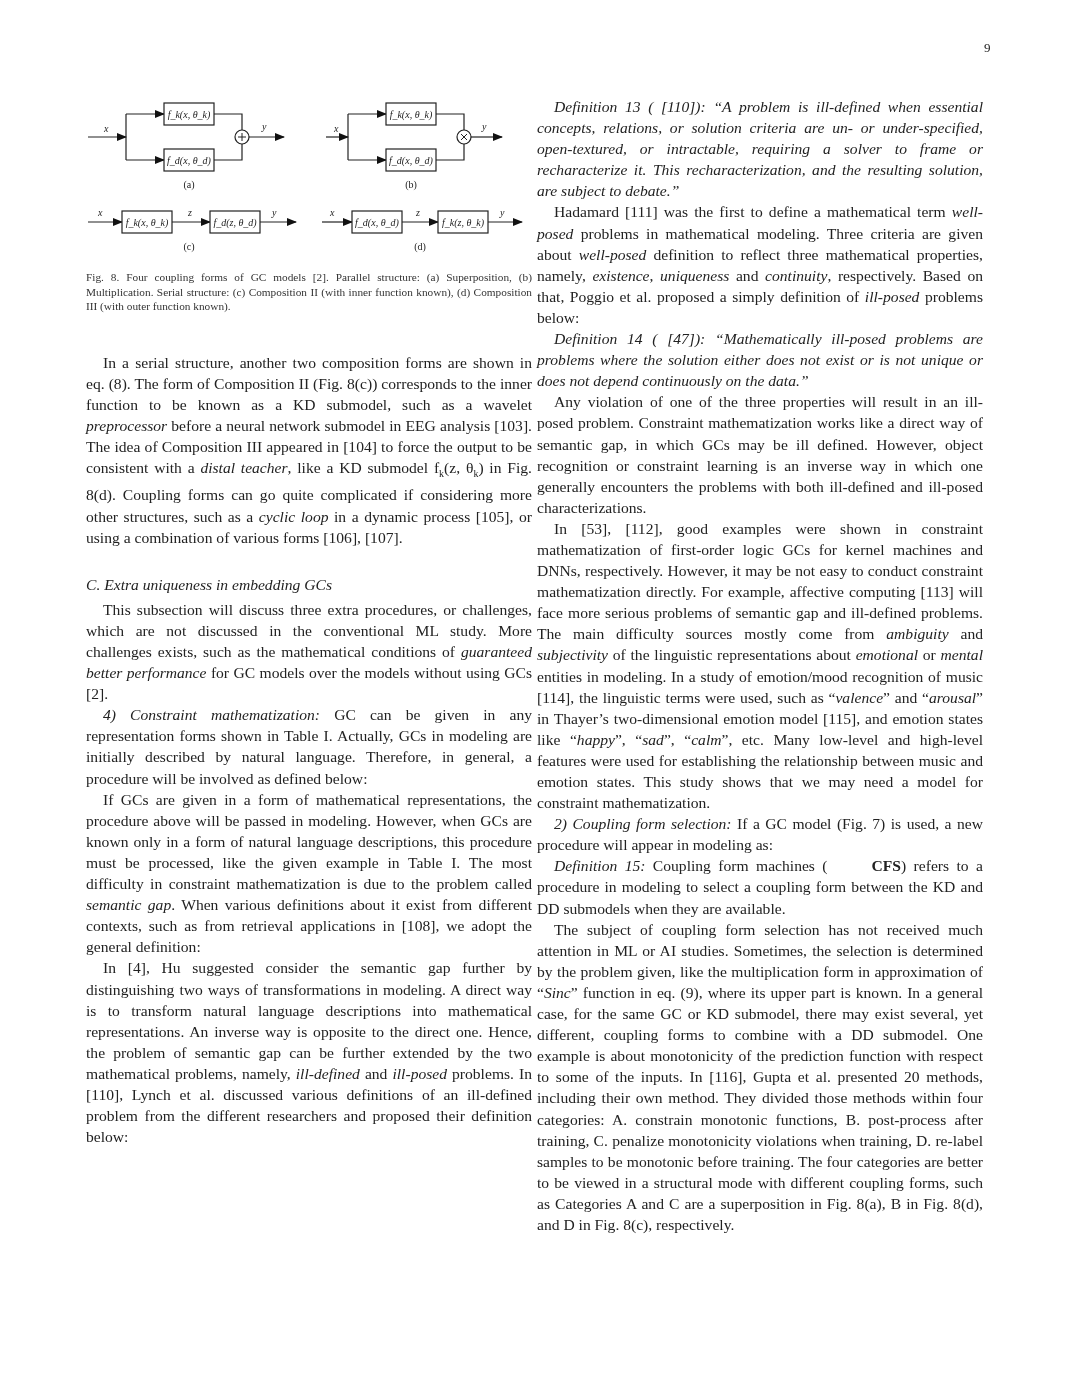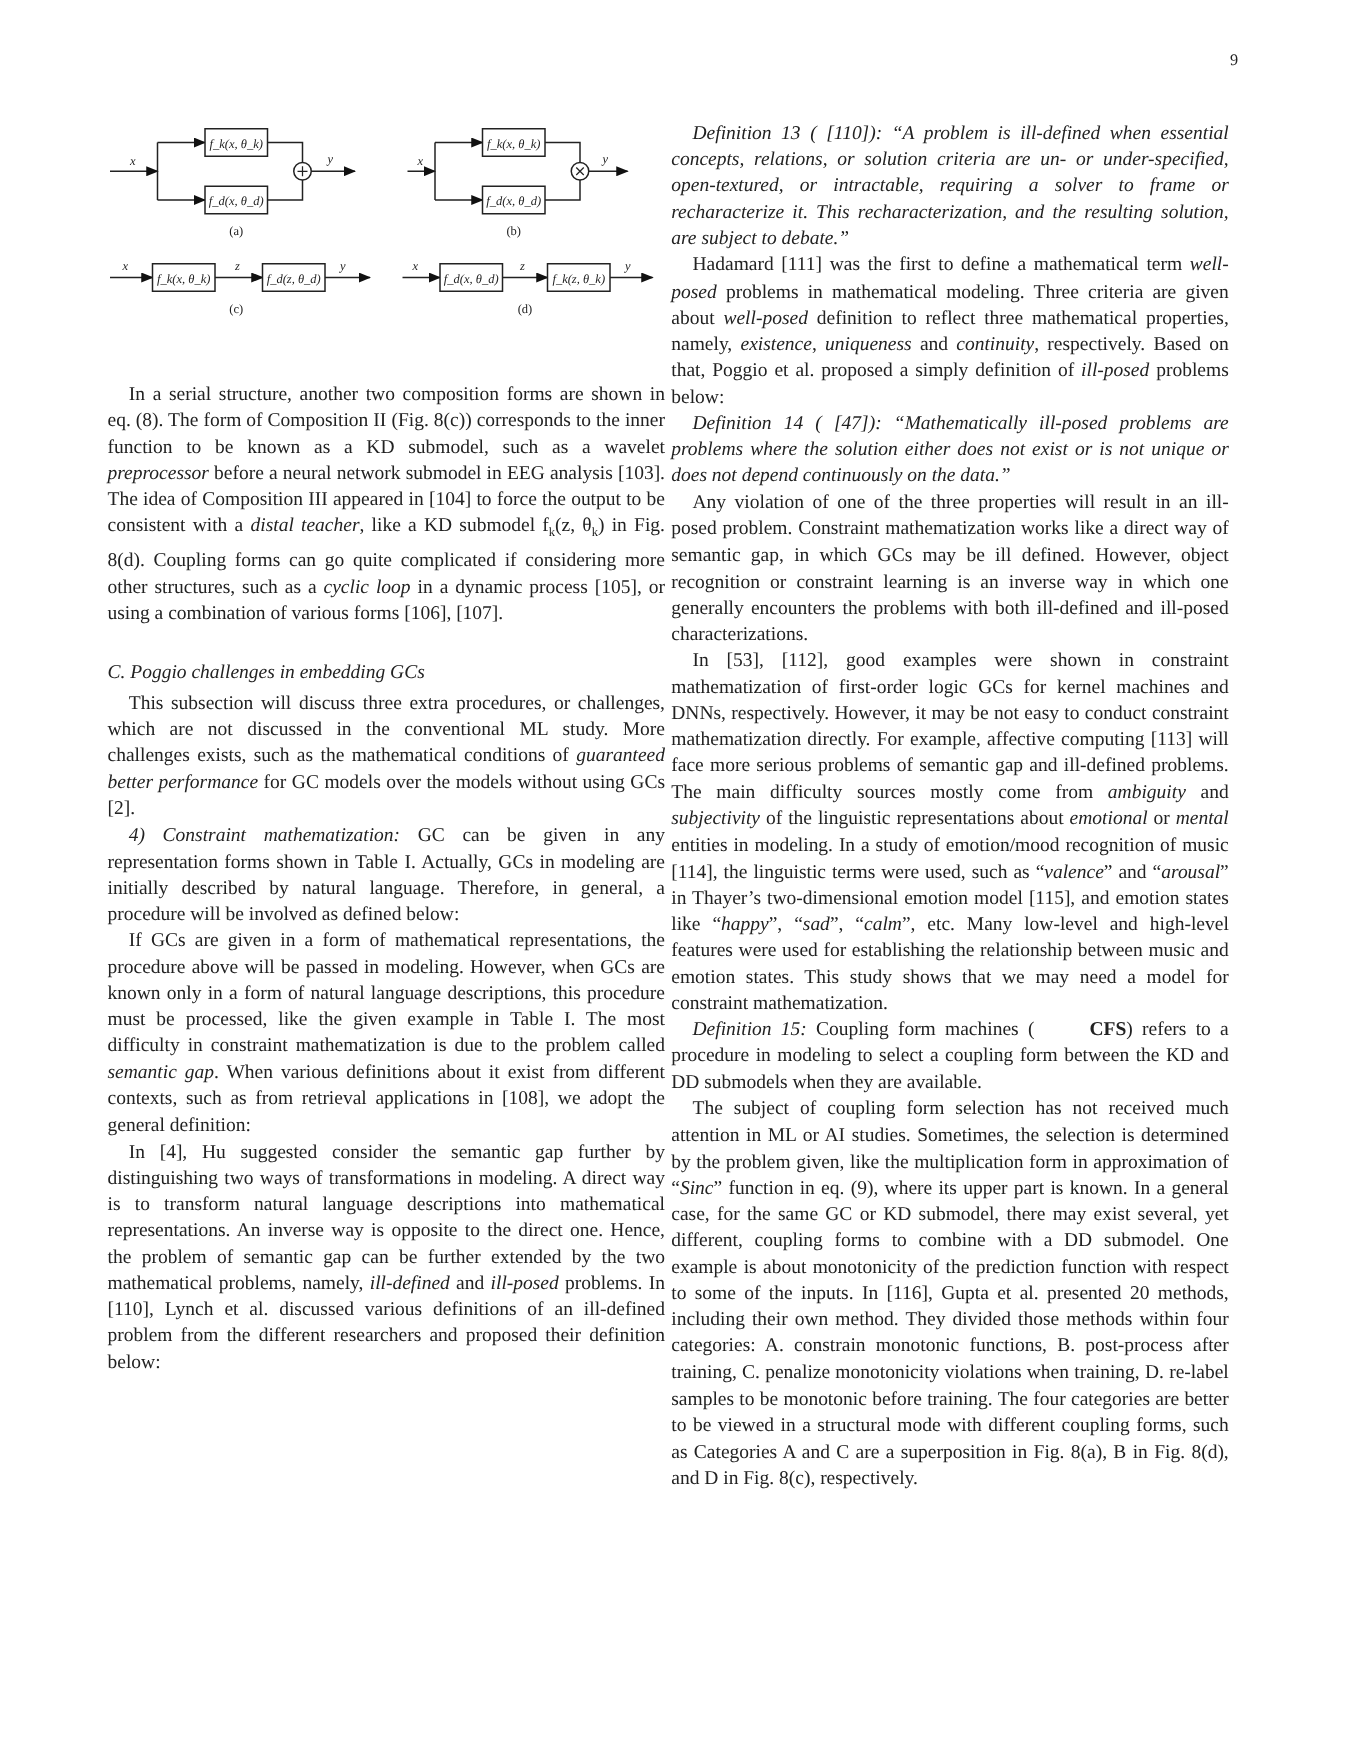--- a/index.html
+++ b/index.html
@@ -104,25 +104,26 @@
         <text x="414" y="124">y</text>
       </g>
       <g font-size="10" fill="#222" text-anchor="middle">
         <text x="103" y="96">(a)</text>
         <text x="325" y="96">(b)</text>
         <text x="103" y="158">(c)</text>
         <text x="334" y="158">(d)</text>
       </g>
     </svg>
   </div>
+  <p class="caption">Fig. 8.  Four coupling forms of GC models [2]. Parallel structure: (a) Superposition, (b) Multiplication. Serial structure: (c) Composition II (with inner function known), (d) Composition III (with outer function known).</p>
   <div class="gap-after-caption"></div>
 
   <p><span>In a serial structure, another two composition forms are shown in eq. (8). The form of Composition II (Fig. 8(c)) corresponds to the inner function to be known as a KD submodel, such as a wavelet </span><span class="i">preprocessor</span><span> before a neural network submodel in EEG analysis [103]. The idea of Composition III appeared in [104] to force the output to be consistent with a </span><span class="i">distal teacher</span><span>, like a KD submodel f</span><span class="sub">k</span><span>(z, θ</span><span class="sub">k</span><span>) in Fig. 8(d). Coupling forms can go quite complicated if considering more other structures, such as a </span><span class="i">cyclic loop</span><span> in a dynamic process [105], or using a combination of various forms [106], [107].</span></p>
 
-  <p class="section-heading">C.  Poggio challenges in embedding GCs</p>
+  <p class="section-heading">C.  Extra uniqueness in embedding GCs</p>
 
   <p><span>This subsection will discuss three extra procedures, or challenges, which are not discussed in the conventional ML study. More challenges exists, such as the mathematical conditions of </span><span class="i">guaranteed better performance</span><span> for GC models over the models without using GCs [2].</span></p>
 
   <p><span class="i">4) Constraint mathematization:</span><span> GC can be given in any representation forms shown in Table I. Actually, GCs in modeling are initially described by natural language. Therefore, in general, a procedure will be involved as defined below:</span></p>
 
 
   <p><span>If GCs are given in a form of mathematical representations, the procedure above will be passed in modeling. However, when GCs are known only in a form of natural language descriptions, this procedure must be processed, like the given example in Table I. The most difficulty in constraint mathematization is due to the problem called </span><span class="i">semantic gap</span><span>. When various definitions about it exist from different contexts, such as from retrieval applications in [108], we adopt the general definition:</span></p>
 
 
   <p><span>In [4], Hu suggested consider the semantic gap further by distinguishing two ways of transformations in modeling. A direct way is to transform natural language descriptions into mathematical representations. An inverse way is opposite to the direct one. Hence, the problem of semantic gap can be further extended by the two mathematical problems, namely, </span><span class="i">ill-defined</span><span> and </span><span class="i">ill-posed</span><span> problems. In [110], Lynch et al. discussed various definitions of an ill-defined problem from the different researchers and proposed their definition below:</span></p>
@@ -132,17 +133,18 @@
   <p class="i">Definition 13 ( [110]): “A problem is ill-defined when essential concepts, relations, or solution criteria are un- or under-specified, open-textured, or intractable, requiring a solver to frame or recharacterize it. This recharacterization, and the resulting solution, are subject to debate.”</p>
 
   <p><span>Hadamard [111] was the first to define a mathematical term </span><span class="i">well-posed</span><span> problems in mathematical modeling. Three criteria are given about </span><span class="i">well-posed</span><span> definition to reflect three mathematical properties, namely, </span><span class="i">existence</span><span>, </span><span class="i">uniqueness</span><span> and </span><span class="i">continuity</span><span>, respectively. Based on that, Poggio et al. proposed a simply definition of </span><span class="i">ill-posed</span><span> problems below:</span></p>
 
   <p class="i">Definition 14 ( [47]): “Mathematically ill-posed problems are problems where the solution either does not exist or is not unique or does not depend continuously on the data.”</p>
 
   <p>Any violation of one of the three properties will result in an ill-posed problem. Constraint mathematization works like a direct way of semantic gap, in which GCs may be ill defined. However, object recognition or constraint learning is an inverse way in which one generally encounters the problems with both ill-defined and ill-posed characterizations.</p>
 
   <p><span>In [53], [112], good examples were shown in constraint mathematization of first-order logic GCs for kernel machines and DNNs, respectively. However, it may be not easy to conduct constraint mathematization directly. For example, affective computing [113] will face more serious problems of semantic gap and ill-defined problems. The main difficulty sources mostly come from </span><span class="i">ambiguity</span><span> and </span><span class="i">subjectivity</span><span> of the linguistic representations about </span><span class="i">emotional</span><span> or </span><span class="i">mental</span><span> entities in modeling. In a study of emotion/mood recognition of music [114], the linguistic terms were used, such as “</span><span class="i">valence</span><span>” and “</span><span class="i">arousal</span><span>” in Thayer’s two-dimensional emotion model [115], and emotion states like “</span><span class="i">happy</span><span>”, “</span><span class="i">sad</span><span>”, “</span><span class="i">calm</span><span>”, etc. Many low-level and high-level features were used for establishing the relationship between music and emotion states. This study shows that we may need a model for constraint mathematization.</span></p>
 
+  <p><span class="i">2) Coupling form selection:</span><span> If a GC model (Fig. 7) is used, a new procedure will appear in modeling as:</span></p>
 
   <p><span class="i">Definition 15:</span><span> Coupling form machines (</span><span class="b">CFS</span><span>) refers to a procedure in modeling to select a coupling form between the KD and DD submodels when they are available.</span></p>
 
   <p><span>The subject of coupling form selection has not received much attention in ML or AI studies. Sometimes, the selection is determined by the problem given, like the multiplication form in approximation of “</span><span class="i">Sinc</span><span>” function in eq. (9), where its upper part is known. In a general case, for the same GC or KD submodel, there may exist several, yet different, coupling forms to combine with a DD submodel. One example is about monotonicity of the prediction function with respect to some of the inputs. In [116], Gupta et al. presented 20 methods, including their own method. They divided those methods within four categories: A. constrain monotonic functions, B. post-process after training, C. penalize monotonicity violations when training, D. re-label samples to be monotonic before training. The four categories are better to be viewed in a structural mode with different coupling forms, such as Categories A and C are a superposition in Fig. 8(a), B in Fig. 8(d), and D in Fig. 8(c), respectively.</span></p>
 </div>
 
 </body></html>

